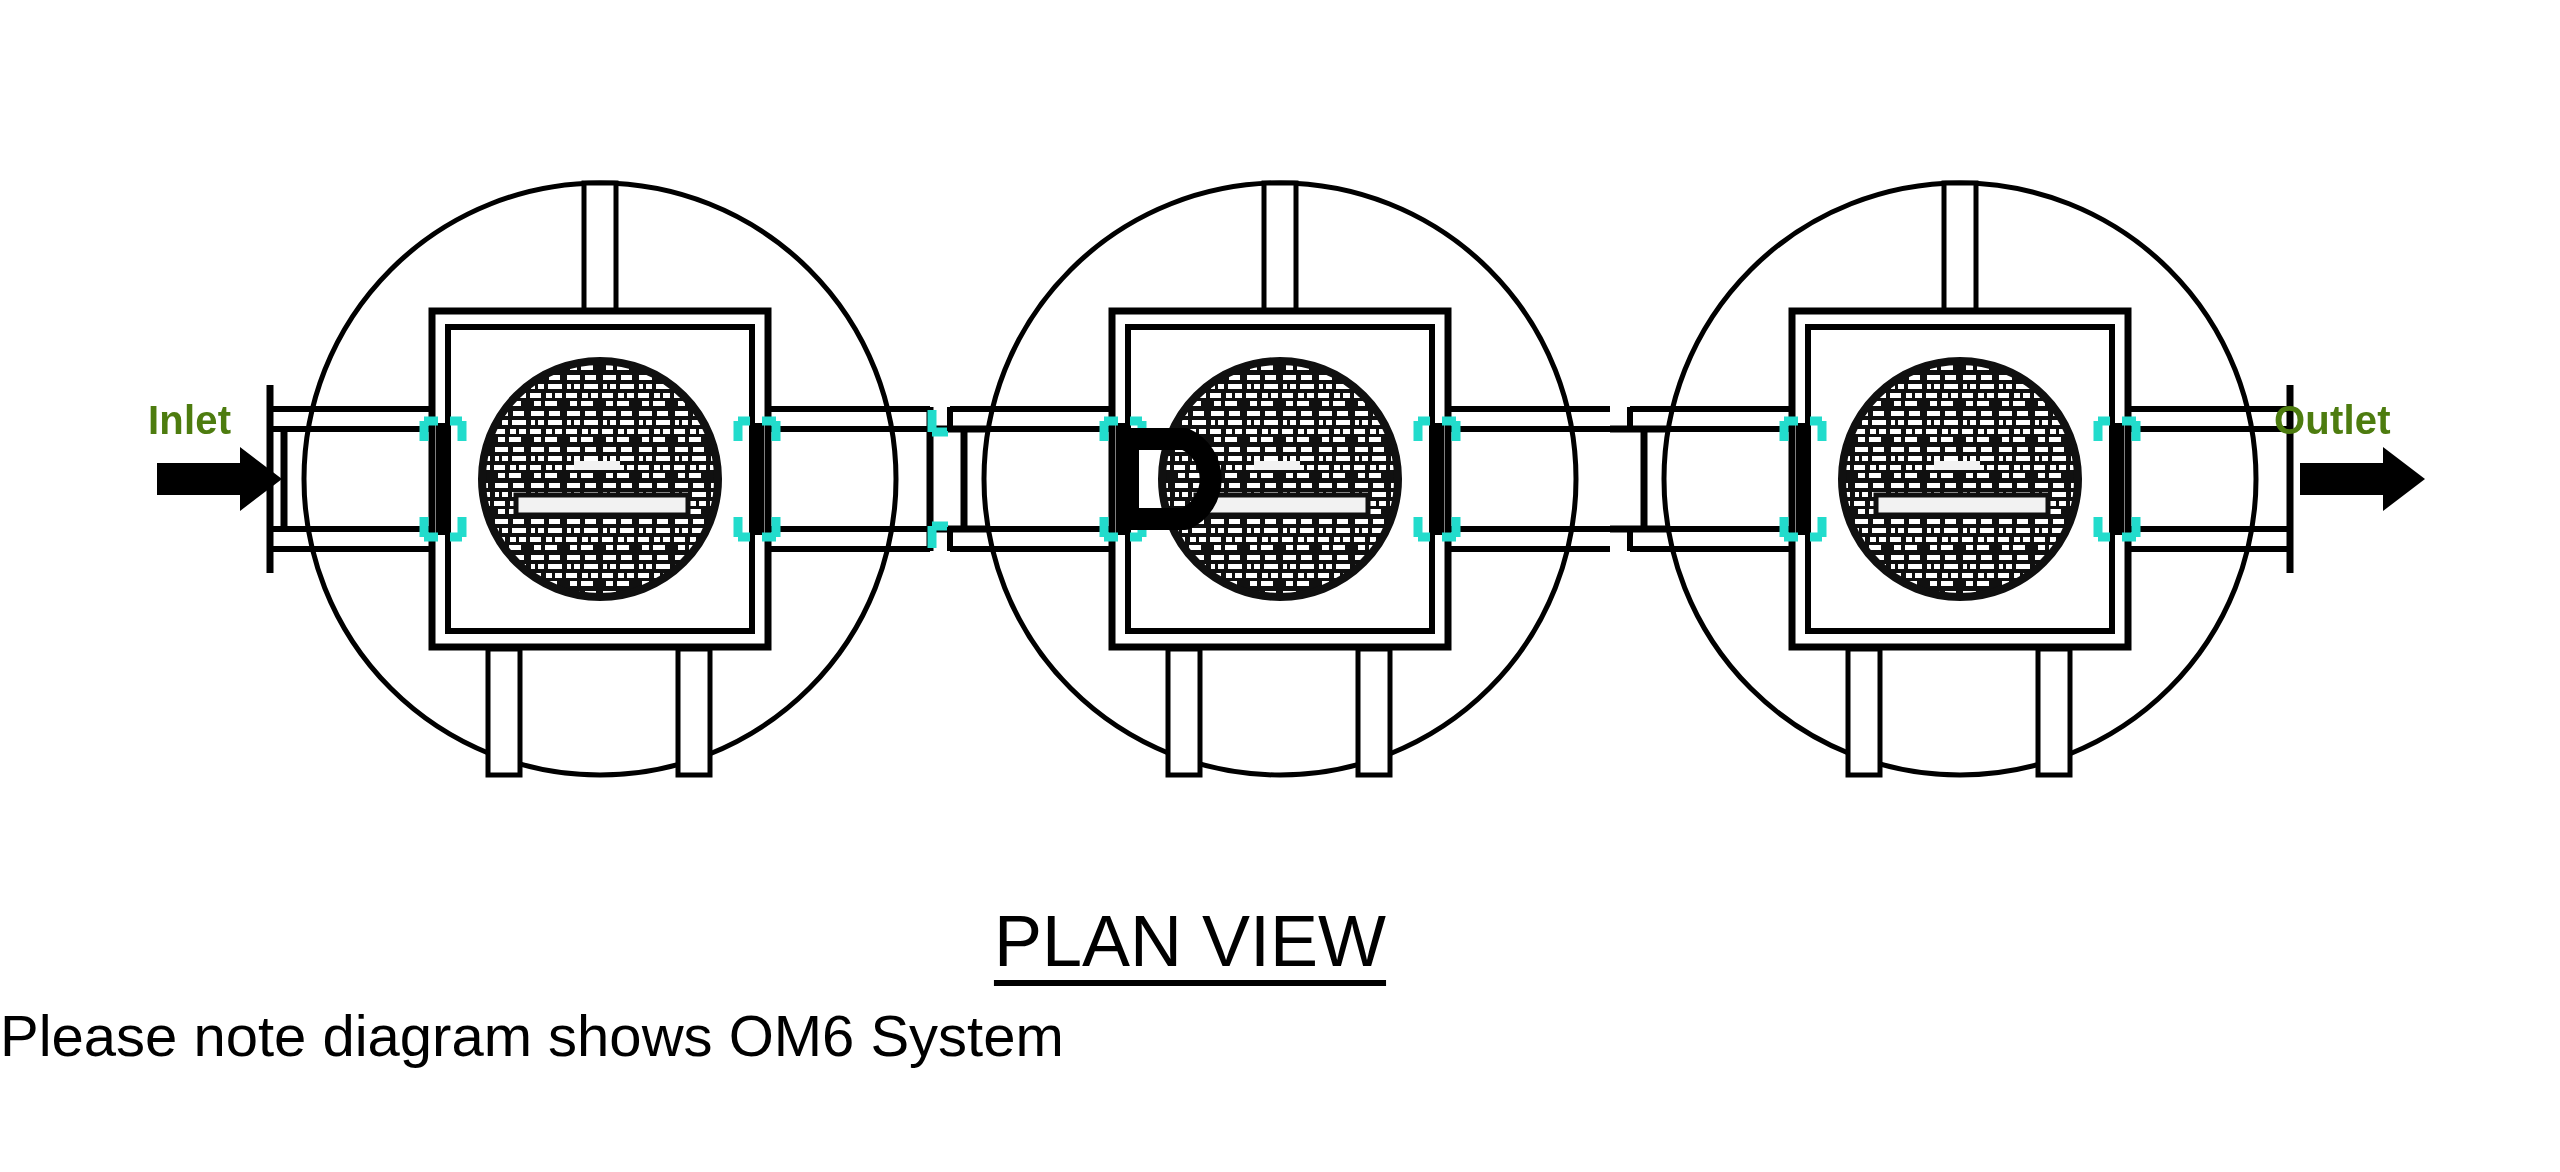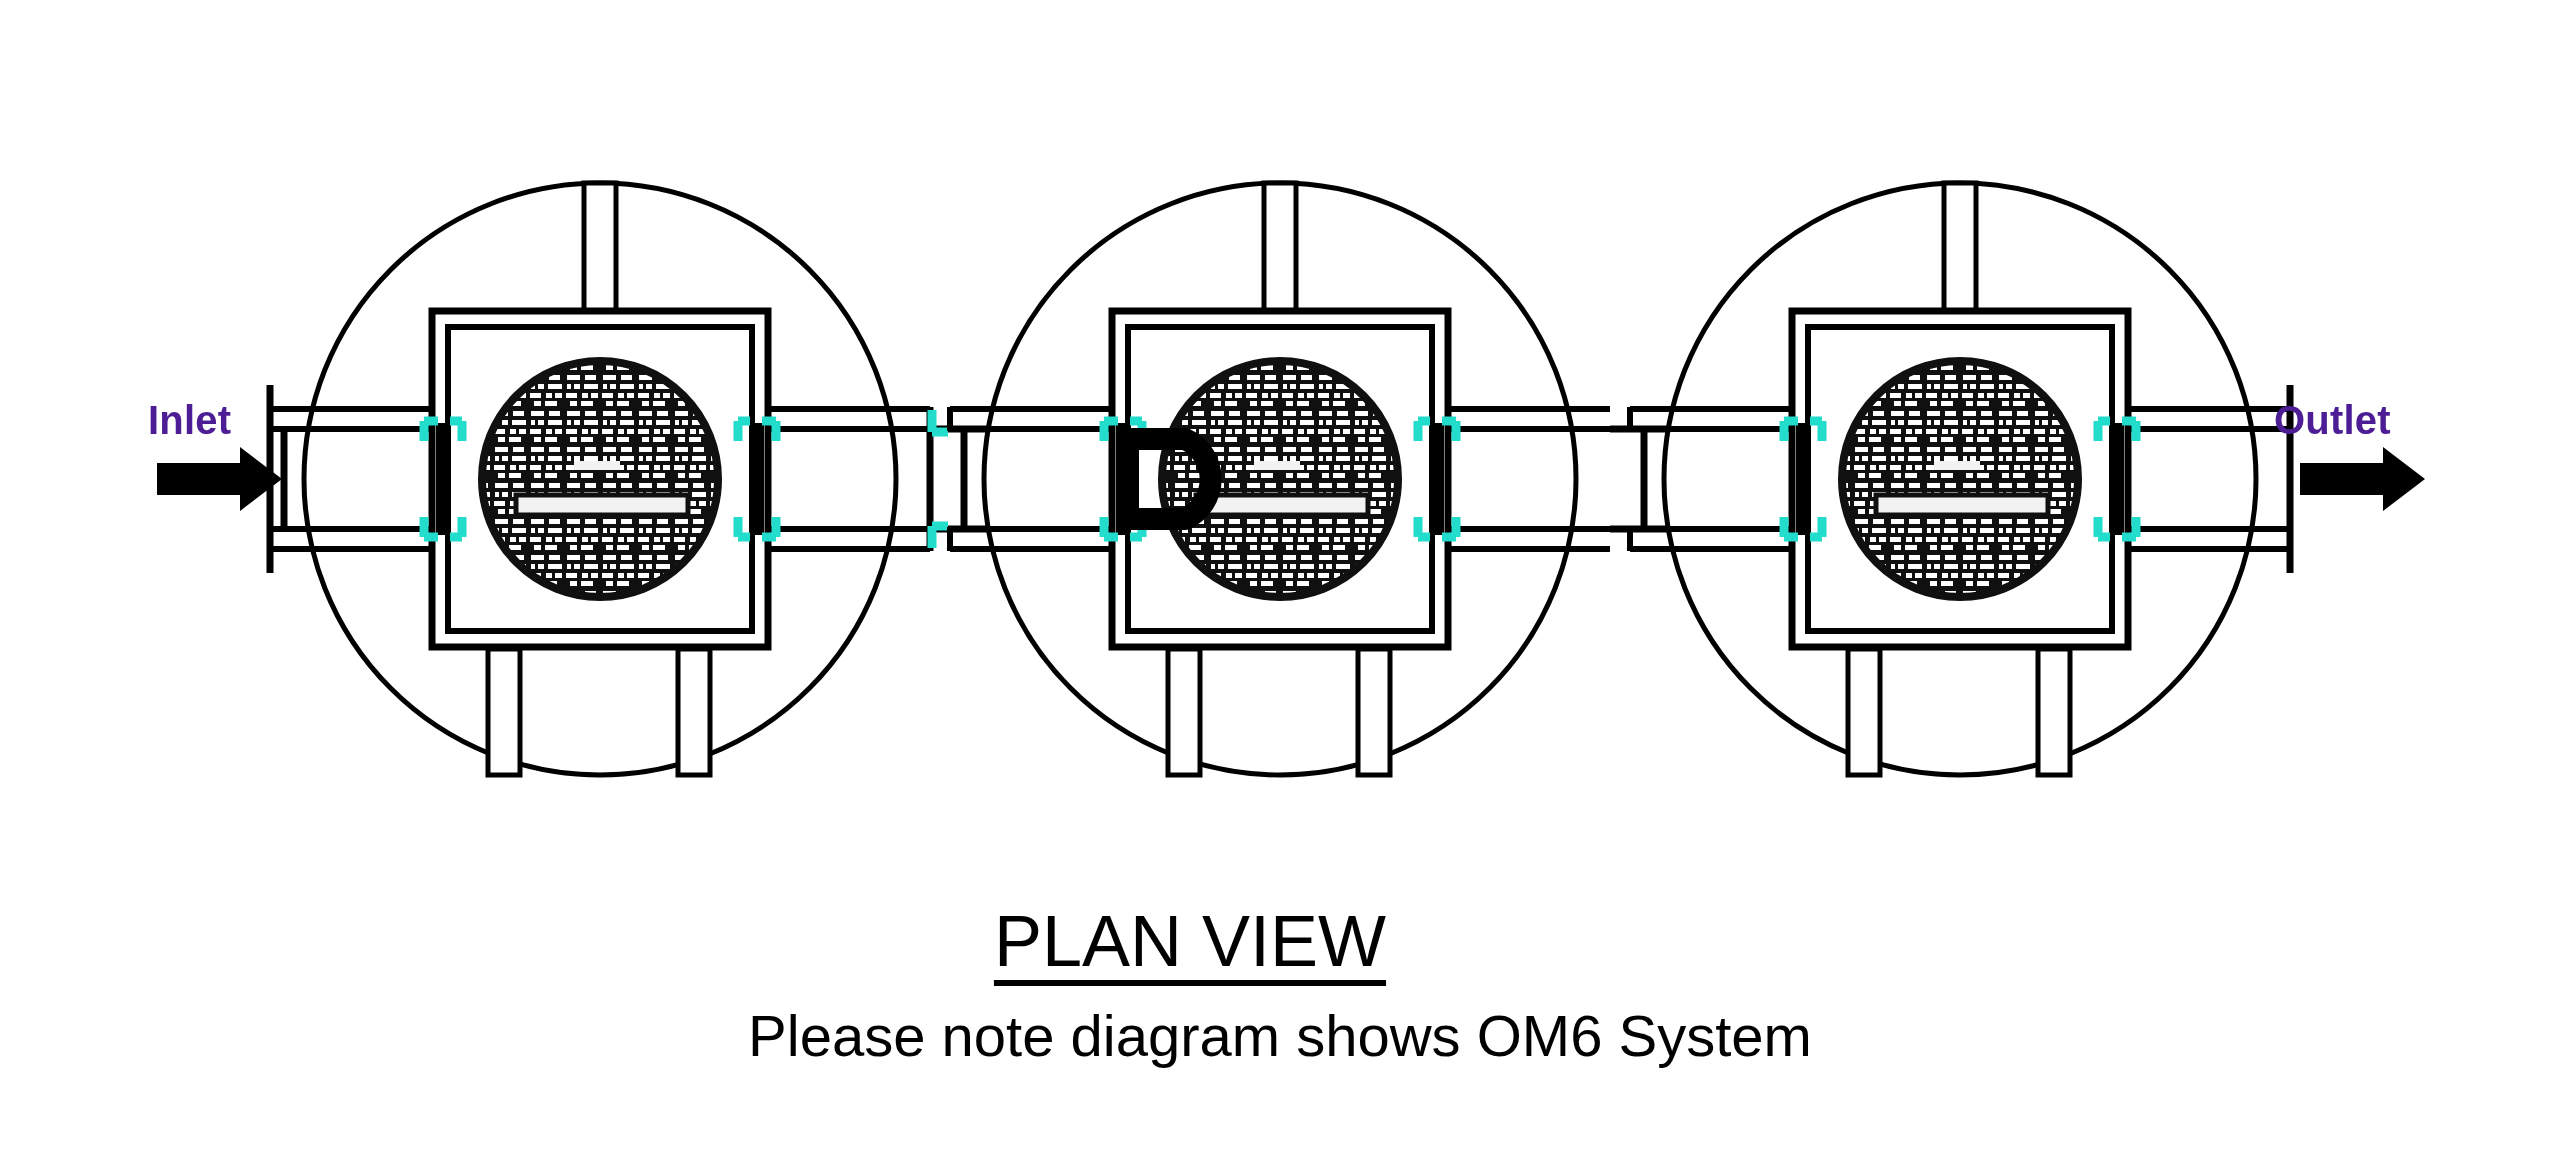--- a/index.html
+++ b/index.html
@@ -29,21 +29,21 @@
     width: 2560px;
     height: 1172px;
     display: block;
   }
   .lbl {
     position: absolute;
     font-family: "Liberation Sans", sans-serif;
     font-weight: bold;
     font-size: 40px;
     letter-spacing: 0.2px;
-    color: #4c1d95;
+    color: #4d7c0f;
     white-space: nowrap;
   }
   #inlet-label  { left: 148px;  top: 398px; }
   #outlet-label { left: 2274px; top: 398px; }
 
   #plan-view-title {
     position: absolute;
     left: 0;
     top: 900px;
     width: 2380px;
@@ -57,21 +57,21 @@
   #plan-view-title .underlined {
     text-decoration: underline;
     text-decoration-thickness: 6px;
     text-underline-offset: 14px;
   }
   #diagram-note {
     position: absolute;
     left: 0;
     top: 1002px;
     width: 2560px;
-    text-align: center;
+    text-align: left;
     font-family: "Liberation Sans", sans-serif;
     font-size: 58px;
     font-weight: 400;
     color: #000000;
     white-space: nowrap;
   }
 </style>
 </head>
 <body>
 

